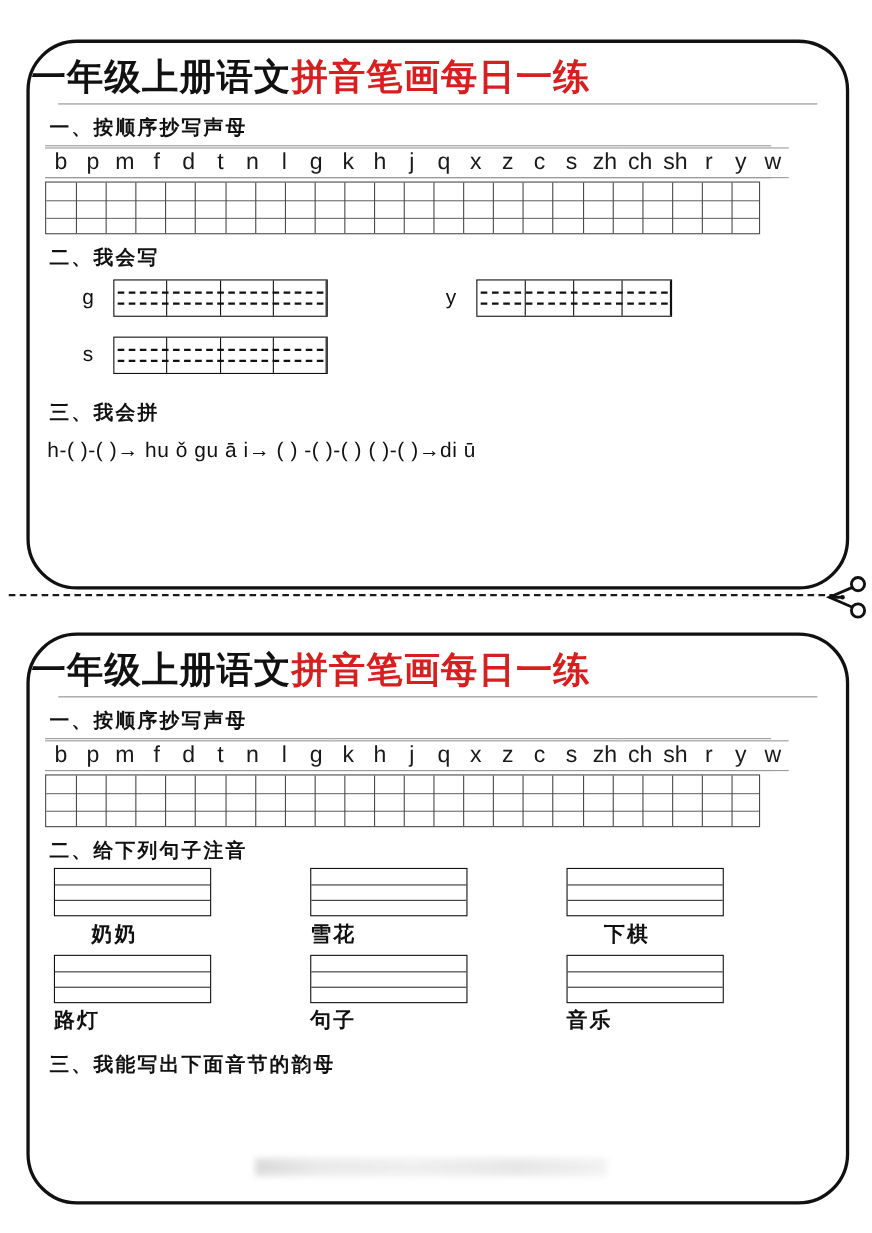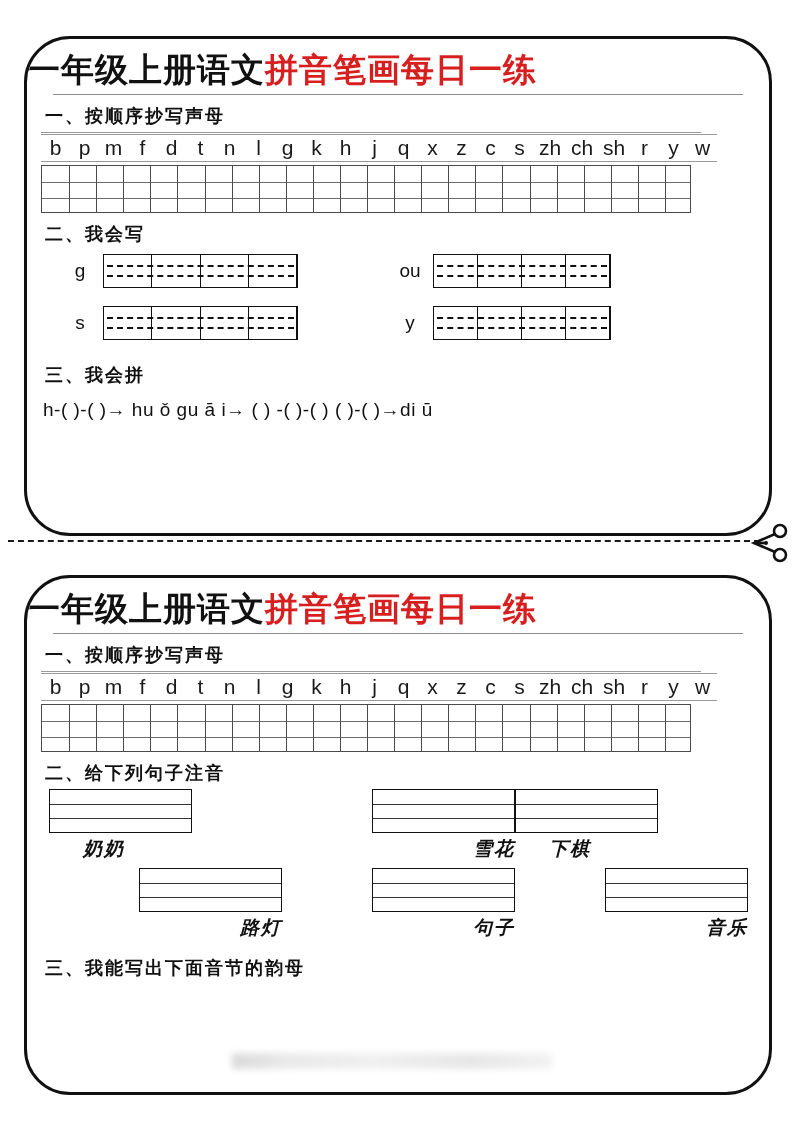--- a/index.html
+++ b/index.html
@@ -196,30 +196,29 @@
     width: 50px;
     height: 50px;
   }
 
   
   .word-grid {
     display: flex;
     flex-wrap: wrap;
     margin: 2px 0 0 22px;
     width: 700px;
-    font-style: italic;
   }
   .word-item {
     width: 233px;
     margin-bottom: 6px;
     display: flex;
     flex-direction: column;
     align-items: flex-start;
   }
-  .word-item.center { align-items: flex-end; }
+  .word-item.center { align-items: flex-start; }
   .word-box {
     width: 143px;
     height: 44px;
     border: 1.6px solid #111;
     box-sizing: border-box;
     position: relative;
     background: #fff;
   }
   .word-box .wl {
     position: absolute;
@@ -365,31 +364,20 @@
                   <div class="cell"></div>
                   <div class="cell"></div>
                   <div class="cell"></div>
                 <div class="dash d1"></div>
                   <div class="dash d2"></div>
               </div>
             </div>
           </div>
           <div class="write-col">
             <div class="write-row">
-              <span class="write-label">ou</span>
-              <div class="pybox" style="width:178px">
-                <div class="cell"></div>
-                  <div class="cell"></div>
-                  <div class="cell"></div>
-                  <div class="cell"></div>
-                <div class="dash d1"></div>
-                  <div class="dash d2"></div>
-              </div>
-            </div>
-            <div class="write-row">
               <span class="write-label">y</span>
               <div class="pybox" style="width:178px">
                 <div class="cell"></div>
                   <div class="cell"></div>
                   <div class="cell"></div>
                   <div class="cell"></div>
                 <div class="dash d1"></div>
                   <div class="dash d2"></div>
               </div>
             </div>

